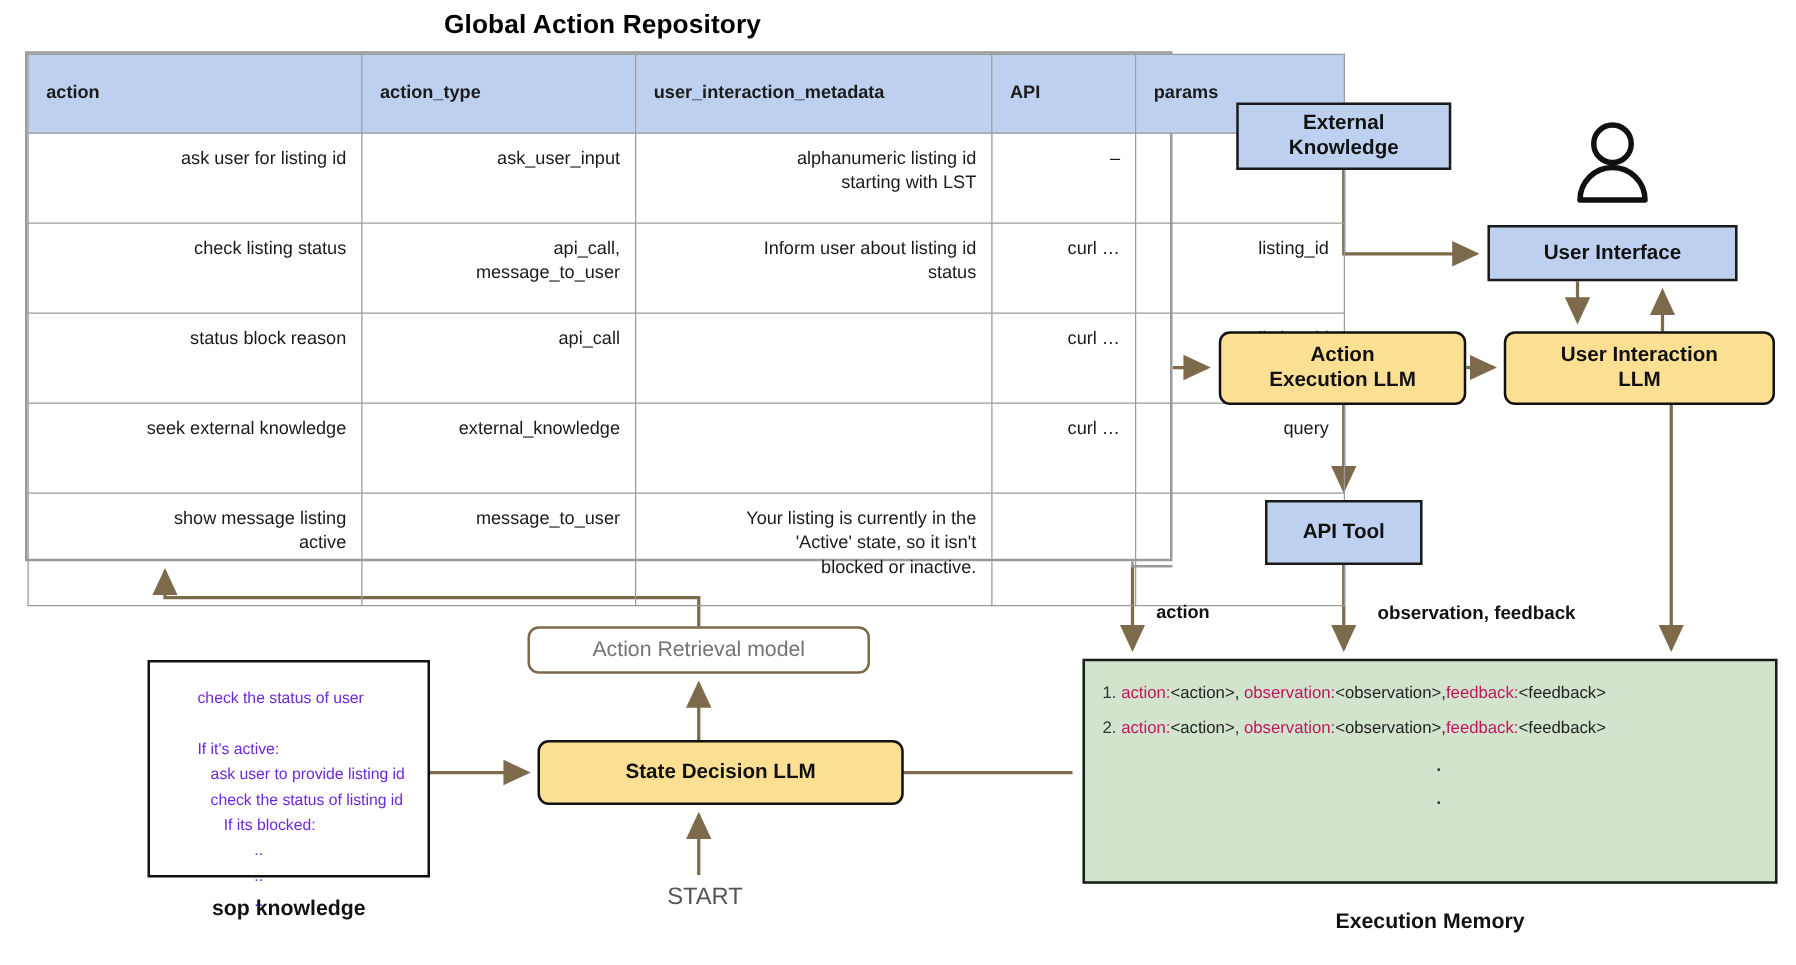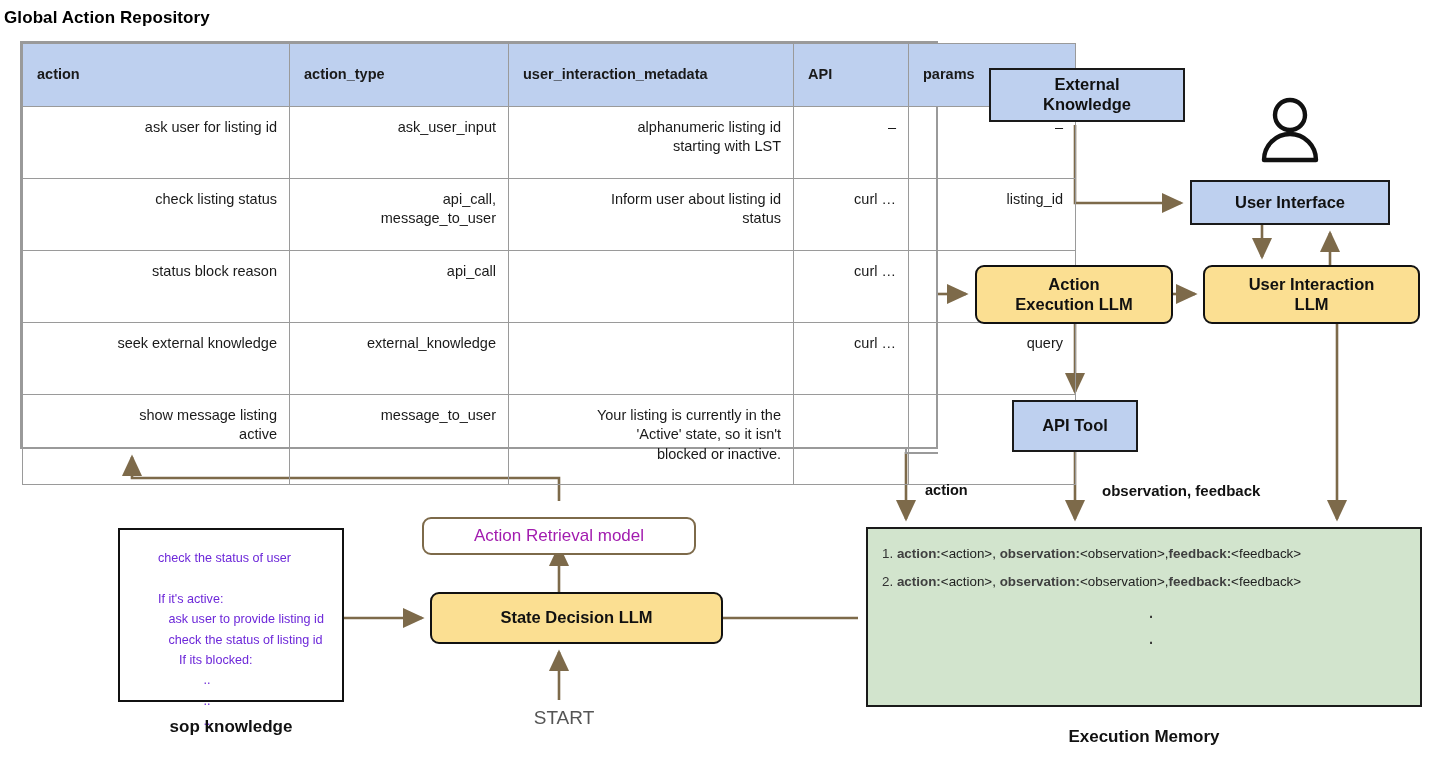--- a/index.html
+++ b/index.html
@@ -13,23 +13,23 @@
     height:772px;
     background:#ffffff;
     overflow:hidden;
   }
   
   .abs{position:absolute;box-sizing:border-box;}
   .ctr{display:flex;align-items:center;justify-content:center;text-align:center;}
 
   
   #repo-title{
-    left:4px; top:8px; width:918px;
-    font-size:17px; font-weight:bold; color:#000;
-    letter-spacing:.1px;
+    left:23px; top:8px; width:918px;
+    font-size:21px; font-weight:bold; color:#000;
+    text-align:center; letter-spacing:.1px;
   }
 
   
   #repo-table{
     left:20px; top:41px; width:918px; height:408px;
     border:2px solid #9a9a9a;
     background:#fff;
   }
   table.gar{
     border-collapse:collapse;
@@ -77,34 +77,33 @@
   .box.round{
     border:2.5px solid #111;
     border-radius:9px;
     background:#fbdf92;
   }
   .box.plain{
     border:2.2px solid #7d6a4a;
     border-radius:9px;
     background:#ffffff;
     font-weight:normal;
-    color:#a21caf;
+    color:#737373;
     font-size:17px;
-    margin-top:16px;
   }
   .box.green{
     background:#d2e4cd;
     border:2.5px solid #1a1a1a;
   }
   .box.sop{
     background:#ffffff;
     border:2.5px solid #111;
   }
 
-  #external-knowledge{left:989px;top:68px;width:196px;height:54px;}
+  #external-knowledge{left:989px;top:82px;width:172px;height:54px;}
   #user-interface{left:1190px;top:180px;width:200px;height:45px;}
   #action-exec-llm{left:975px;top:265px;width:198px;height:59px;}
   #user-interact-llm{left:1203px;top:265px;width:217px;height:59px;}
   #api-tool{left:1012px;top:400px;width:126px;height:52px;}
   #exec-memory{left:866px;top:527px;width:556px;height:180px;}
   #action-retrieval{left:422px;top:501px;width:274px;height:38px;}
   #state-decision-llm{left:430px;top:592px;width:293px;height:52px;}
   #sop-box{left:118px;top:528px;width:226px;height:174px;}
 
   
@@ -131,21 +130,21 @@
     font-size:13.4px;
     color:#222;
     font-weight:normal;
     line-height:1.0;
   }
   .mem-row{
     margin-bottom:15px;
     white-space:nowrap;
   }
   .mem-row .idx{color:#333;}
-  .mem-row b{font-weight:bold;color:#404040;}
+  .mem-row b{font-weight:normal;color:#be185d;}
   .mem-dots{
     text-align:center;font-size:20px;color:#333;line-height:.7;
     margin-top:4px;
   }
   .mem-dots div{margin-bottom:12px;}
 
   
   #wires{position:absolute;left:0;top:0;width:1437px;height:772px;pointer-events:none;}
 
   

